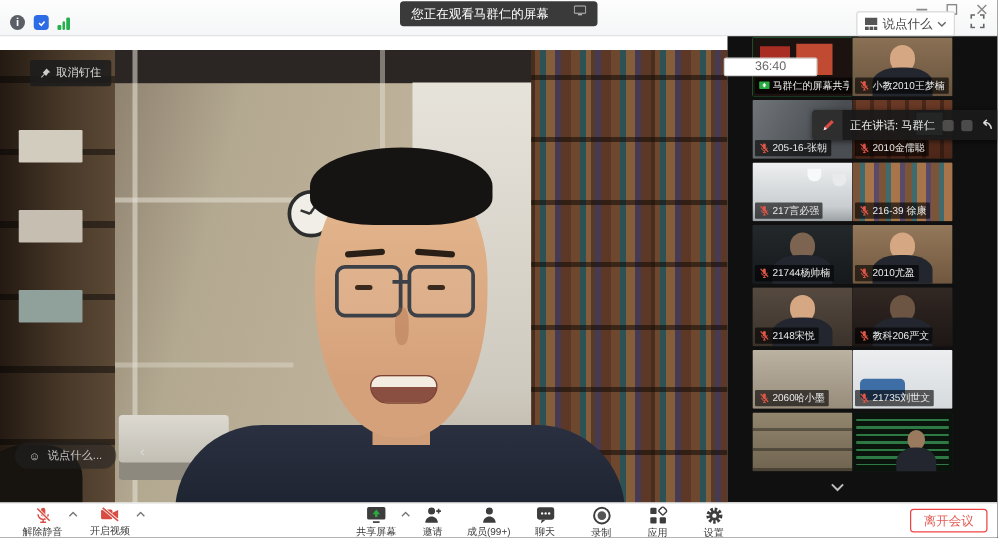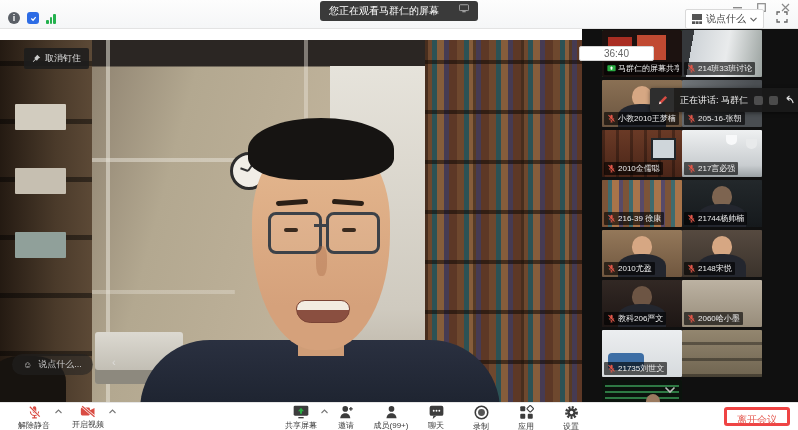--- a/index.html
+++ b/index.html
@@ -92,21 +92,21 @@
   .toast .txt{color:#eee;font-size:9px;white-space:nowrap;}
   .toast .fade{width:9px;height:9px;background:rgba(255,255,255,.22);border-radius:2px;}
   .scrolldown{position:absolute;left:664px;top:386px;z-index:8;cursor:pointer;}
   
   .toolbar{position:absolute;left:0;top:402px;width:798px;height:28px;background:#fff;border-top:1px solid #e6e6e6;z-index:9;}
   .tbitem{position:absolute;top:2px;width:48px;display:flex;flex-direction:column;align-items:center;cursor:pointer;}
   .tbitem .lab{font-size:8px;color:#3c3c3c;margin-top:1px;white-space:nowrap;}
   .chev{position:absolute;top:4px;color:#777;}
   .tbcenter{position:absolute;left:280px;top:2px;display:flex;gap:3px;}
   .tbcenter .tbitem{position:relative;top:0;width:42px;}
-  .leave{position:absolute;right:8px;top:4px;height:19px;padding:0 10px;border:3px solid #ef4444;border-radius:3px;background:#fff;color:#e55b52;font-size:10px;line-height:19px;cursor:pointer;}
+  .leave{position:absolute;right:8px;top:4px;height:19px;padding:0 10px;border:1px solid #ef4444;border-radius:3px;background:#fff;color:#e55b52;font-size:10px;line-height:19px;cursor:pointer;}
 </style>
 </head>
 <body>
 
 <div class="app">
 
   <div class="titlebar">
     <div class="winctrl">
       <span>
           <svg width="9" height="9" viewBox="0 0 9 9">
@@ -212,37 +212,20 @@
       <span class="shic">
               <svg width="9" height="9" viewBox="0 0 12 12">
                 <rect x="0.5" y="1.5" width="11" height="8" rx="1" fill="#2aab42"></rect>
                 <path d="M6 3l2.2 2.8H7v2H5v-2H3.8z" fill="#fff"></path>
               </svg>
             </span>
       <span class="pname">马群仁的屏幕共享</span>
     </div>
   </div>
         <div class="tile">
-    <div class="scene s2">
-            <div class="code"></div>
-          </div>
-    <div class="plabel">
-      <span class="micic">
-              <svg width="9" height="9" viewBox="0 0 12 12">
-                <rect x="4.5" y="1" width="3" height="6" rx="1.5" fill="#e05648"></rect>
-                <path d="M3 5.5a3 3 0 0 0 6 0" stroke="#e05648" fill="none"></path>
-                <path d="M6 8.5v2.2M4.5 10.7h3" stroke="#e05648"></path>
-                <path d="M2 1.5l8 8.5" stroke="#e05648" stroke-width="1.4"></path>
-              </svg>
-            </span>
-
-      <span class="pname">214班33班讨论</span>
-    </div>
-  </div>
-        <div class="tile">
     <div class="scene s3">
             <div class="code"></div>
           </div>
     <div class="plabel">
       <span class="micic">
               <svg width="9" height="9" viewBox="0 0 12 12">
                 <rect x="4.5" y="1" width="3" height="6" rx="1.5" fill="#e05648"></rect>
                 <path d="M3 5.5a3 3 0 0 0 6 0" stroke="#e05648" fill="none"></path>
                 <path d="M6 8.5v2.2M4.5 10.7h3" stroke="#e05648"></path>
                 <path d="M2 1.5l8 8.5" stroke="#e05648" stroke-width="1.4"></path>

